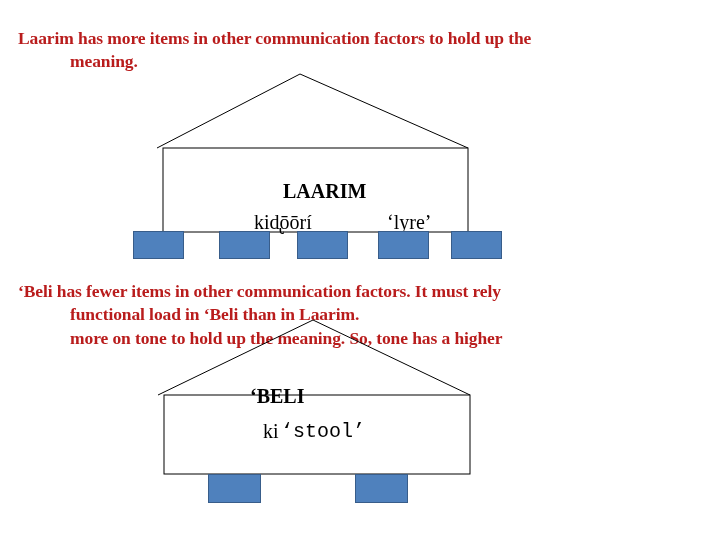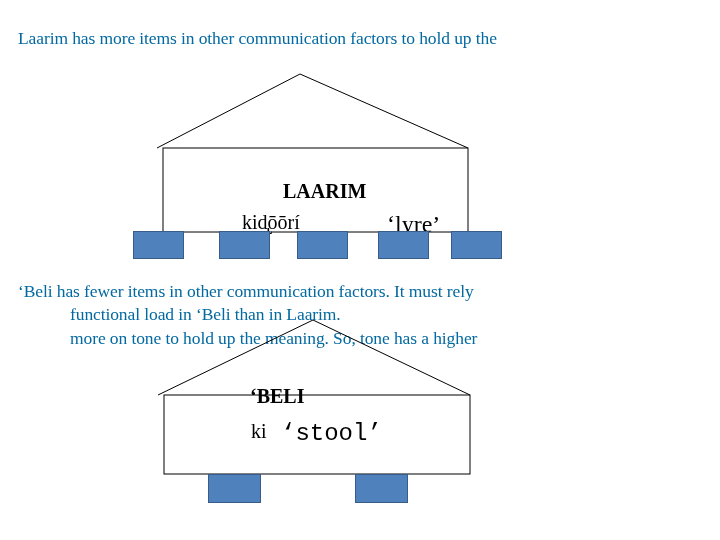--- a/index.html
+++ b/index.html
@@ -19,24 +19,24 @@
     position: absolute;
     inset: 0;
     width: 720px;
     height: 540px;
   }
 
   
   .para {
     position: absolute;
     font-family: "Liberation Serif", "DejaVu Serif", serif;
-    font-weight: normal;
+    font-weight: bold;
     font-size: 17.5px;
     line-height: 1.33;
-    color: #0369a1;
+    color: #b91c1c;
     letter-spacing: -0.1px;
   }
   .para .indent {
     display: block;
     padding-left: 52px;
   }
   #para-intro {
     left: 18px;
     top: 27px;
     width: 660px;
@@ -75,45 +75,47 @@
     white-space: nowrap;
     color: #000000;
   }
   .house-word {
     position: absolute;
     font-family: "Liberation Serif", "DejaVu Serif", serif;
     font-weight: normal;
     font-size: 20px;
     white-space: nowrap;
     color: #000000;
+    margin-left: 12px;
   }
   .house-gloss {
     position: absolute;
     font-family: "Liberation Serif", "DejaVu Serif", serif;
     font-weight: normal;
-    font-size: 24px;
+    font-size: 20px;
     white-space: nowrap;
     color: #000000;
   }
 
   
   .block {
     position: absolute;
     background: #4f81bd;
     border: 1px solid #385d8a;
     box-sizing: border-box;
   }
 </style>
 </head>
 <body>
 
 <div class="slide">
 
   <div class="para" id="para-intro">
     <span>Laarim has more items in other communication factors to hold up the</span>
+    <span class="indent">meaning.</span>
   </div>
 
   <div class="house" id="house-laarim" style="left:0;top:0;width:720px;height:270px;">
     <svg width="720" height="270" viewBox="0 0 720 270" aria-hidden="true">
       <polyline class="roof-line" points="157,148 300,74 468,148"></polyline>
       <rect class="house-box" x="163" y="148" width="305" height="84"></rect>
     </svg>
     <div class="house-label" style="left:243px;top:180px;margin-left:40px;">LAARIM</div>
     <div class="house-word" style="left:242px;top:211px;">kid̢ōōrí</div>
     <div class="house-gloss" style="left:387px;top:211px;">‘lyre’</div>

